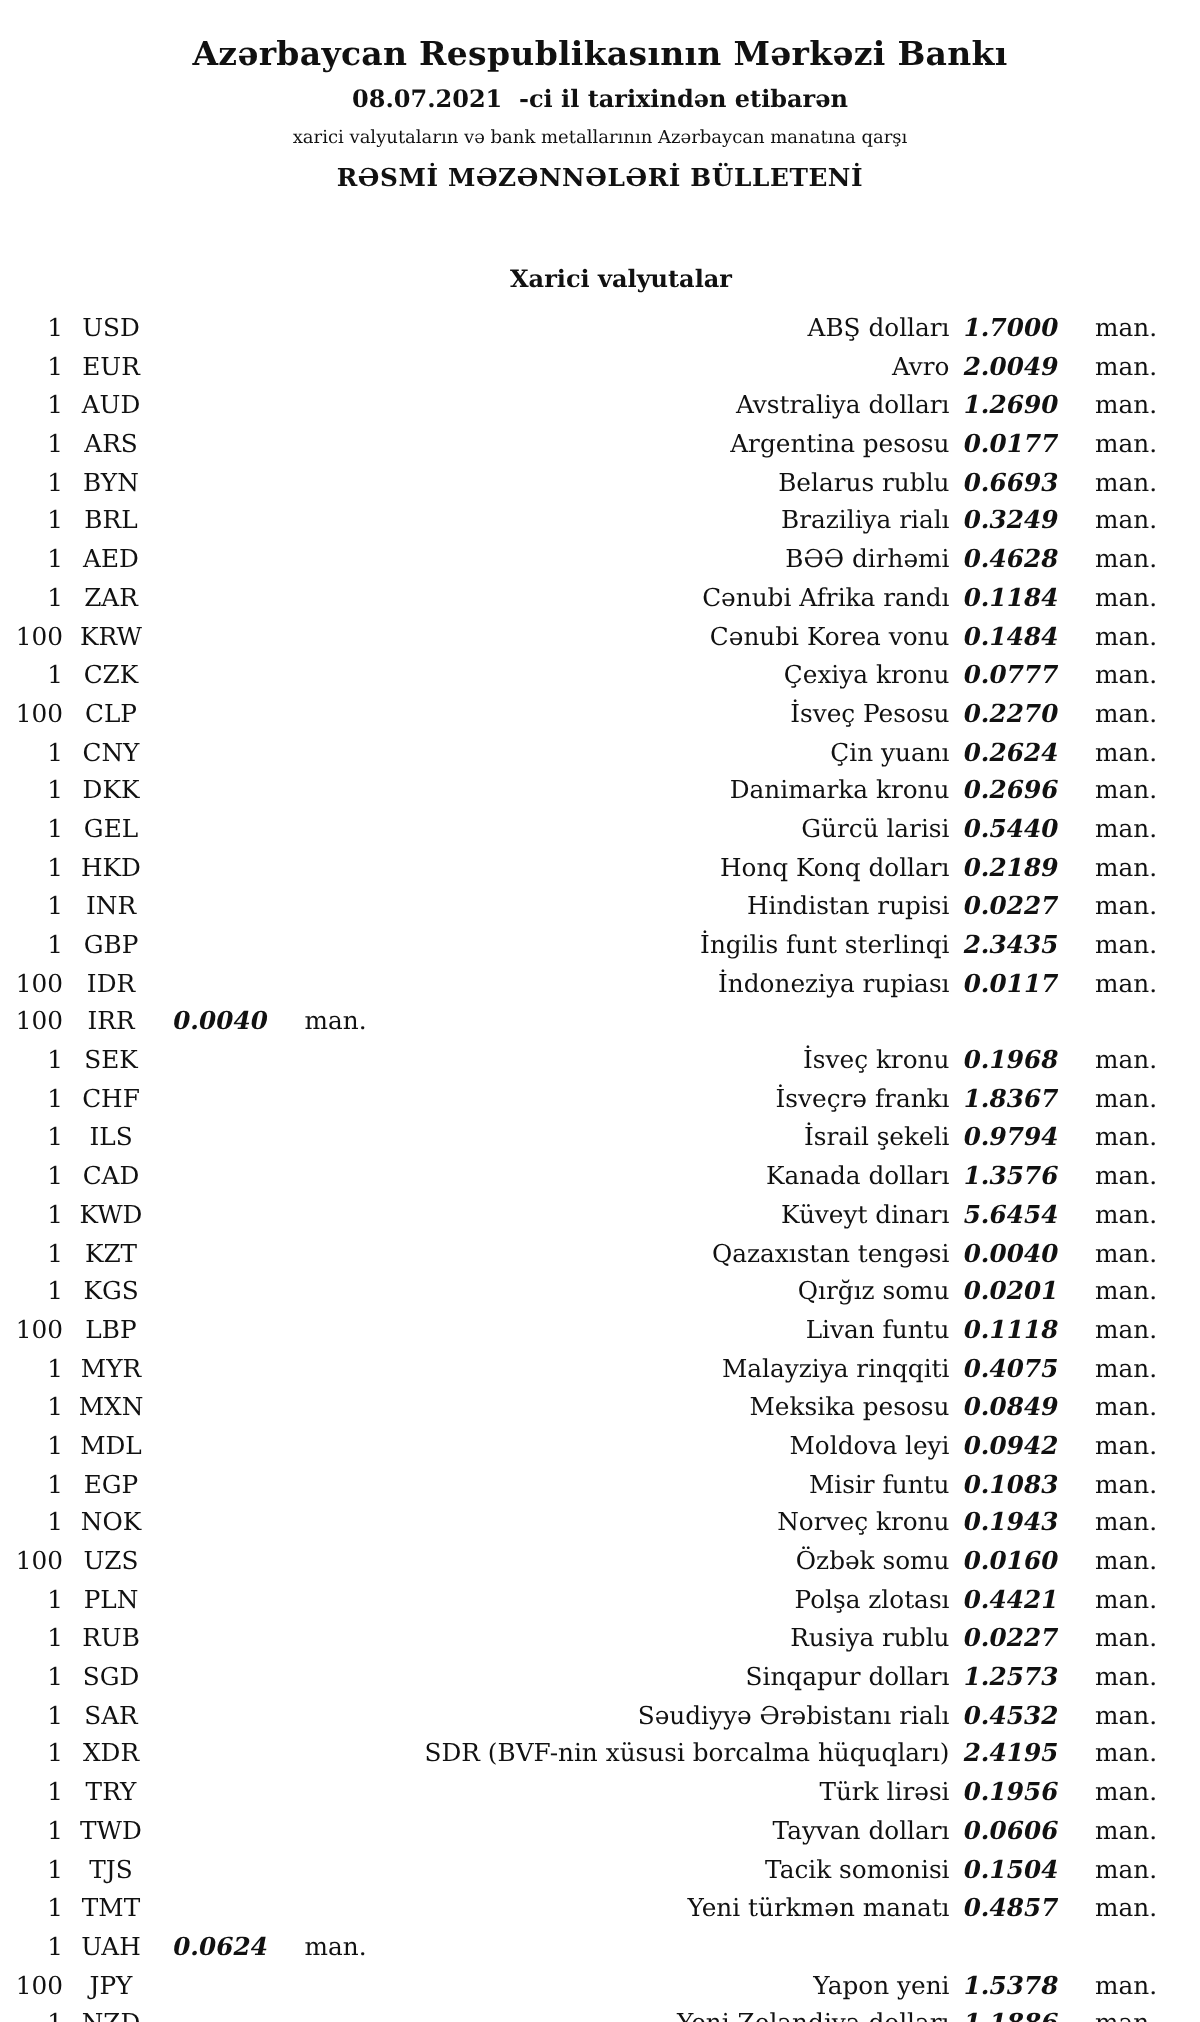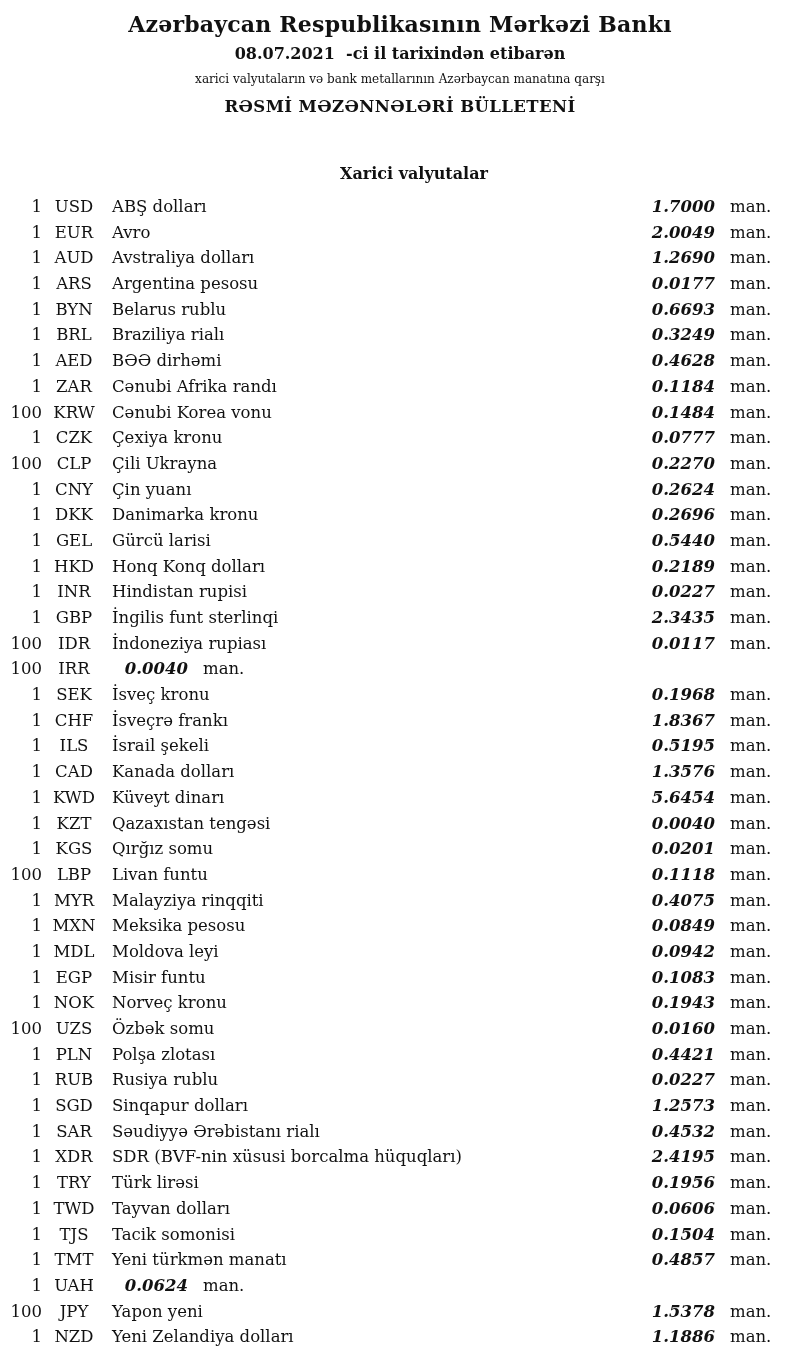--- a/index.html
+++ b/index.html
@@ -10,21 +10,21 @@
     font-family: "DejaVu Serif", "Liberation Serif", serif;
   }
   .page {
     position: relative;
     width: 800px;
     height: 1348px;
     background: #ffffff;
     overflow: hidden;
   }
   .header {
-    padding-top: 6px;
+    padding-top: 18px;
     text-align: center;
   }
   .bank-name {
     font-size: 22px;
     font-weight: bold;
     line-height: 36px;
     letter-spacing: 0.2px;
   }
   .date-line {
     font-size: 16px;
@@ -67,28 +67,29 @@
     flex: 0 0 auto;
   }
   .cell-code {
     width: 64px;
     text-align: center;
     flex: 0 0 auto;
   }
   .cell-name {
     flex: 1 1 auto;
     padding-left: 6px;
-    text-align: left;
+    text-align: right;
     white-space: nowrap;
     overflow: hidden;
+    margin-left: 11px;
   }
   .cell-rate {
     width: 82px;
     flex: 0 0 auto;
-    text-align: right;
+    text-align: center;
     font-weight: bold;
     font-style: italic;
   }
   .cell-unit {
     width: 85px;
     flex: 0 0 auto;
     padding-left: 15px;
     box-sizing: border-box;
     text-align: left;
   }
@@ -184,21 +185,21 @@
       <span class="cell-qty">1</span>
       <span class="cell-code">CZK</span>
       <span class="cell-name">Çexiya kronu</span>
       <span class="cell-rate">0.0777</span>
       <span class="cell-unit">man.</span>
     </div>
 
     <div class="row">
       <span class="cell-qty">100</span>
       <span class="cell-code">CLP</span>
-      <span class="cell-name">Çili Ukrayna</span>
+      <span class="cell-name">İsveç Pesosu</span>
       <span class="cell-rate">0.2270</span>
       <span class="cell-unit">man.</span>
     </div>
 
     <div class="row">
       <span class="cell-qty">1</span>
       <span class="cell-code">CNY</span>
       <span class="cell-name">Çin yuanı</span>
       <span class="cell-rate">0.2624</span>
       <span class="cell-unit">man.</span>
@@ -272,21 +273,21 @@
       <span class="cell-code">CHF</span>
       <span class="cell-name">İsveçrə frankı</span>
       <span class="cell-rate">1.8367</span>
       <span class="cell-unit">man.</span>
     </div>
 
     <div class="row">
       <span class="cell-qty">1</span>
       <span class="cell-code">ILS</span>
       <span class="cell-name">İsrail şekeli</span>
-      <span class="cell-rate">0.5195</span>
+      <span class="cell-rate">0.9794</span>
       <span class="cell-unit">man.</span>
     </div>
 
     <div class="row">
       <span class="cell-qty">1</span>
       <span class="cell-code">CAD</span>
       <span class="cell-name">Kanada dolları</span>
       <span class="cell-rate">1.3576</span>
       <span class="cell-unit">man.</span>
     </div>

